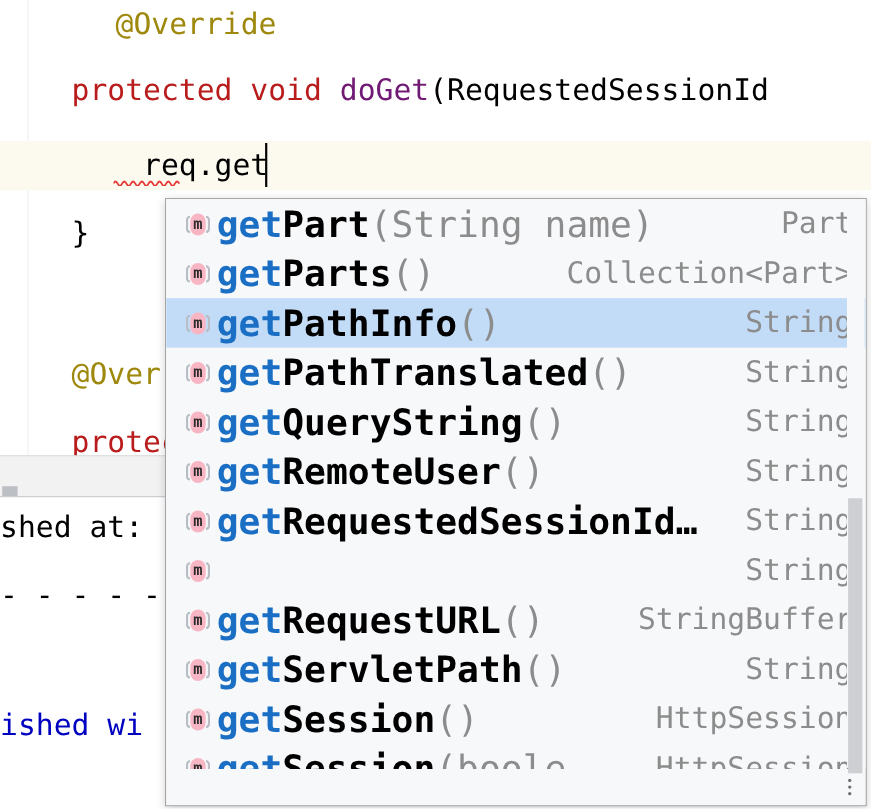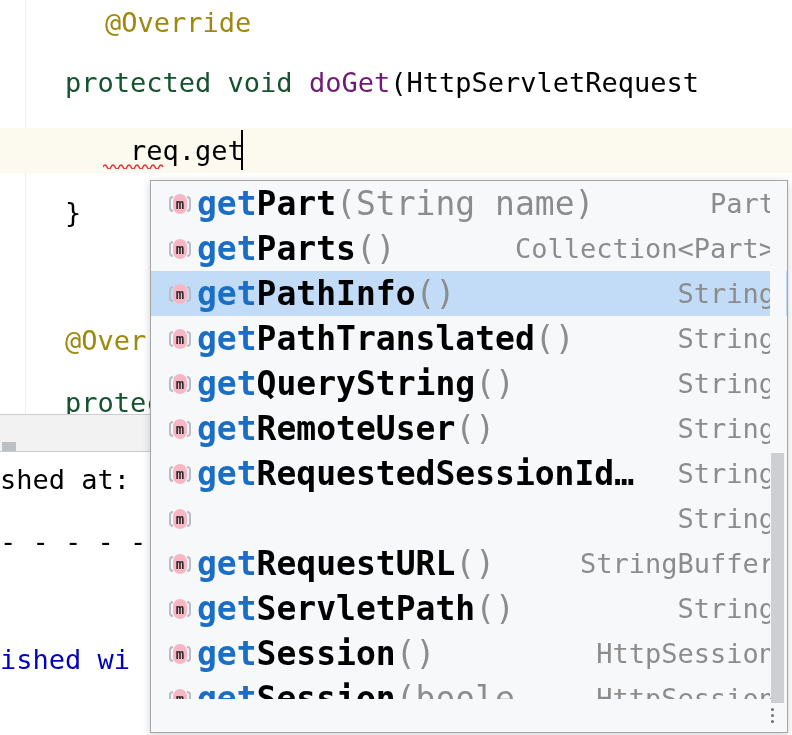--- a/index.html
+++ b/index.html
@@ -34,21 +34,21 @@
     left: 0;
     width: 792px;
     height: 45px;
     line-height: 45px;
     white-space: pre;
     font-family: "DejaVu Sans Mono", monospace;
     font-size: 27px;
     color: #000000;
   }
   .code-line .ind { display: inline-block; }
-  .kw      { color: #14532d; margin-top: 10px; }
+  .kw      { color: #b91c1c; margin-top: 10px; }
   .anno    { color: #9e880d; }
   .method  { color: #701a75; }
   .plain   { color: #000000; }
 
   #line-current {
     background: #fcfaef;
   }
   .squiggle {
     position: absolute;
     left: 103px;
@@ -265,21 +265,21 @@
     background: #6e6e6e;
   }
 </style>
 </head>
 <body>
 
 <div id="editor">
   <div class="gutter-line"></div>
   <div id="editor-lines">
       <div class="code-line" style="top: 0px; margin-left: 40px;"><span class="ind">    </span><span class="anno">@Override</span></div>
-      <div class="code-line" style="top: 60px;"><span class="ind">    </span><span class="kw">protected void </span><span class="method">doGet</span><span class="plain">(HttpServletRequest</span></div>
+      <div class="code-line" style="top: 60px;"><span class="ind">    </span><span class="kw">protected void </span><span class="method">doGet</span><span class="plain">(RequestedSessionId</span></div>
       <div class="code-line" id="line-current" style="top: 128px;"><span class="ind">        </span><span class="plain">req.get</span></div>
       <div class="code-line" style="top: 190px;"><span class="ind">    </span><span class="plain">}</span></div>
       <div class="code-line" style="top: 318px;"><span class="ind">    </span><span class="anno">@Overr</span></div>
       <div class="code-line" style="top: 380px;"><span class="ind">    </span><span class="kw">protec</span><span class="plain">t</span></div>
     </div>
 
   <div class="squiggle">
     <svg width="62" height="6" viewBox="0 0 62 6">
       <path d="M0 4 Q2 0 4 4 T8 4 T12 4 T16 4 T20 4 T24 4 T28 4 T32 4 T36 4 T40 4 T44 4 T48 4 T52 4 T56 4 T60 4" fill="none" stroke="#e53935" stroke-width="1.6"></path>
     </svg>

